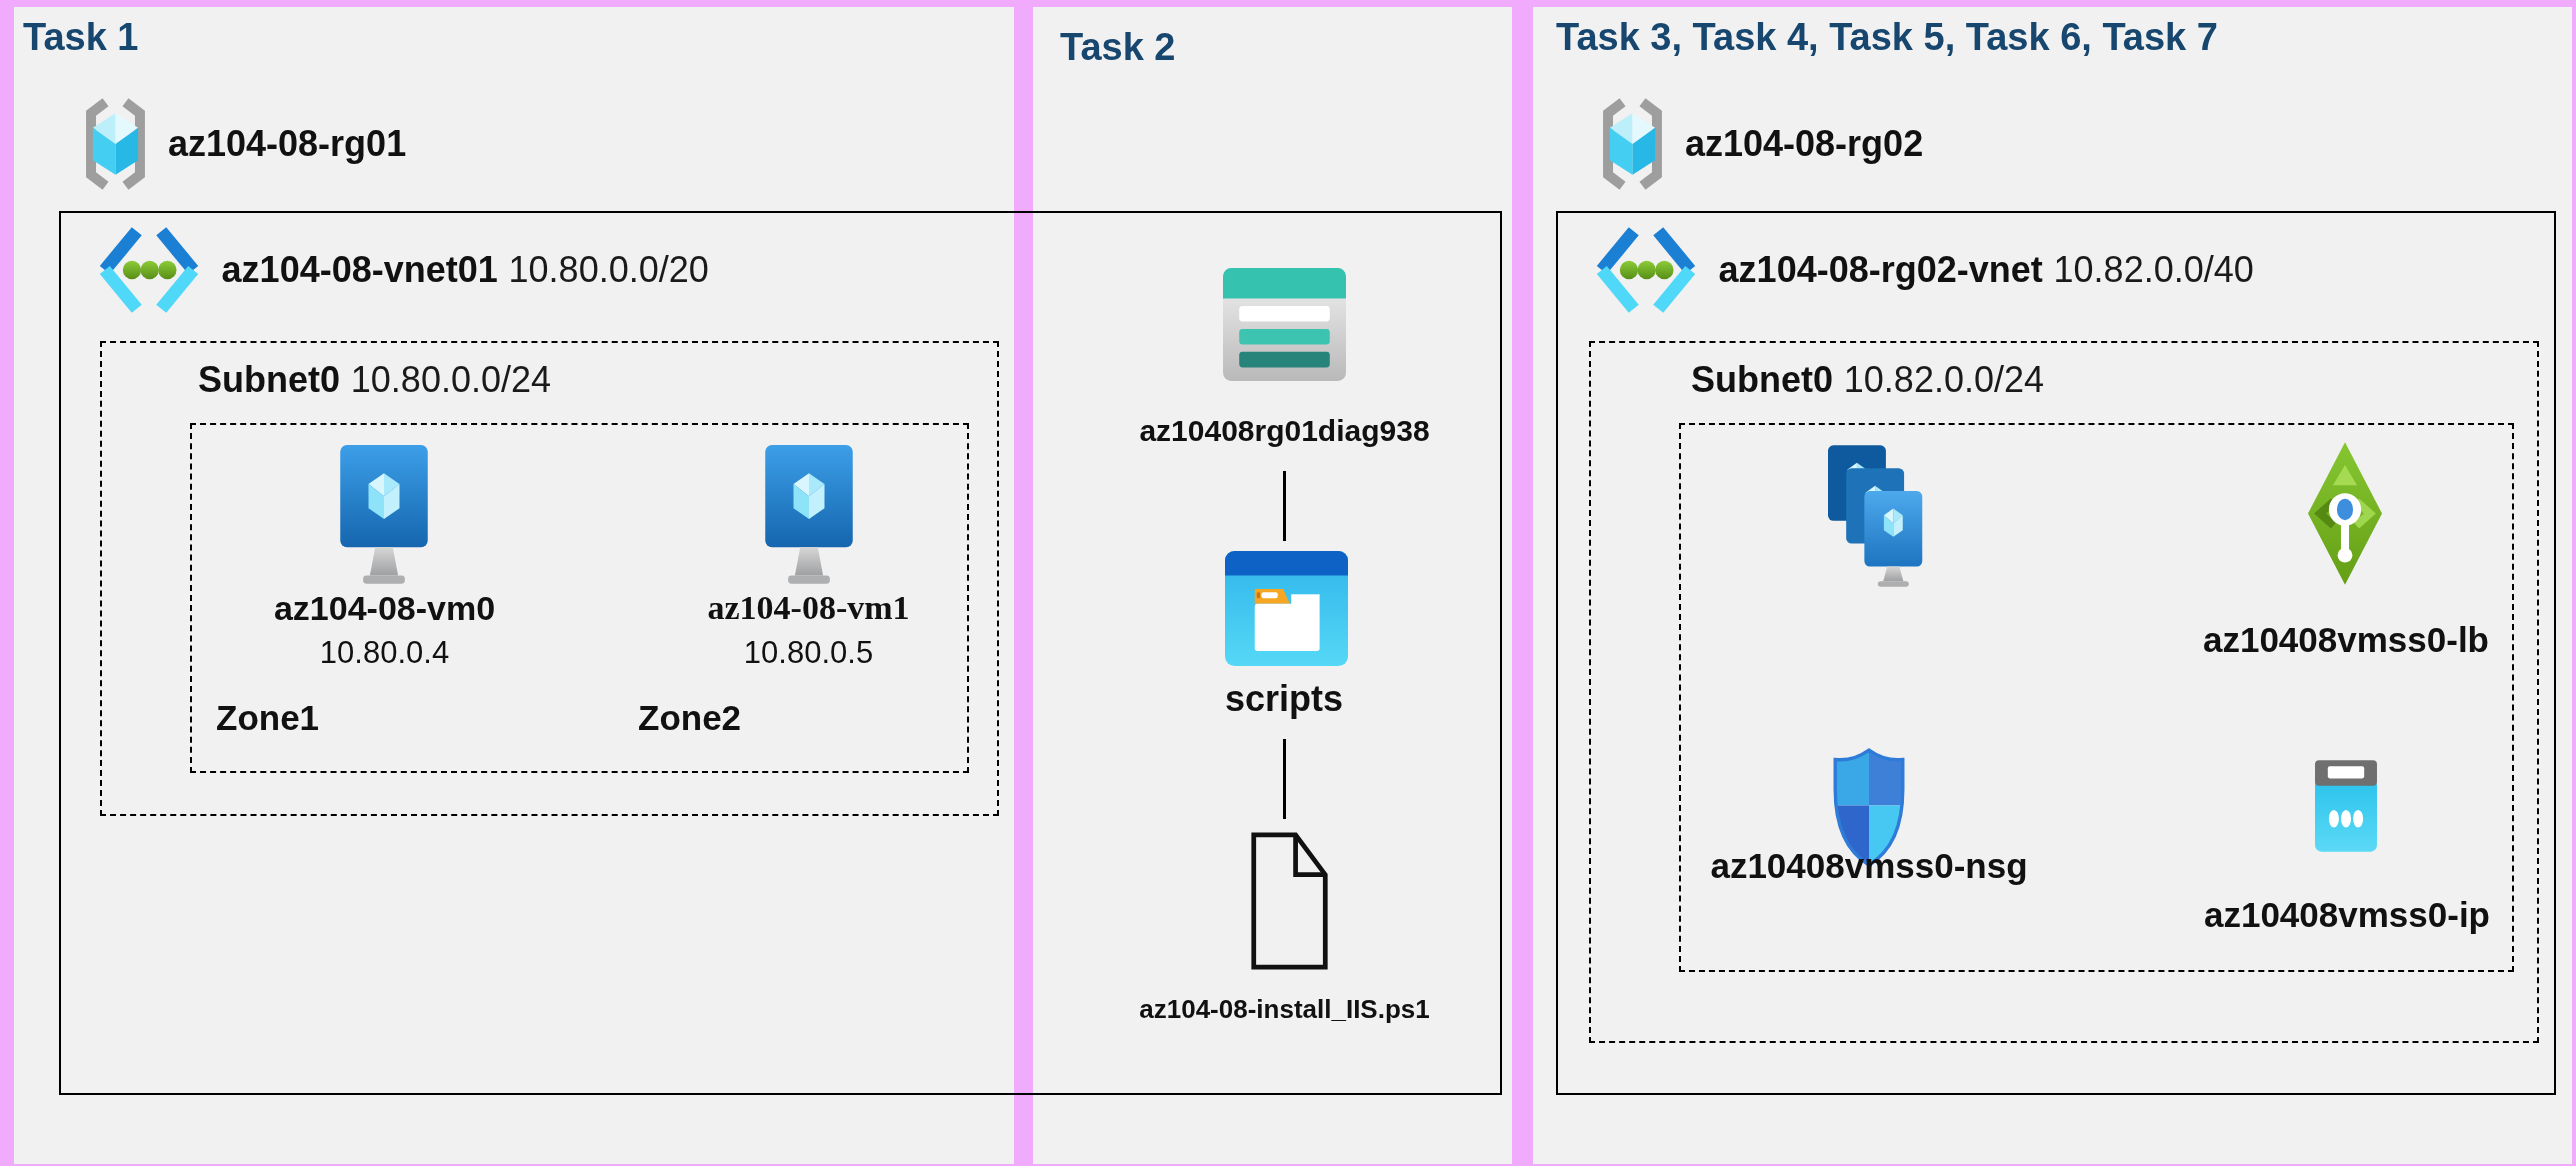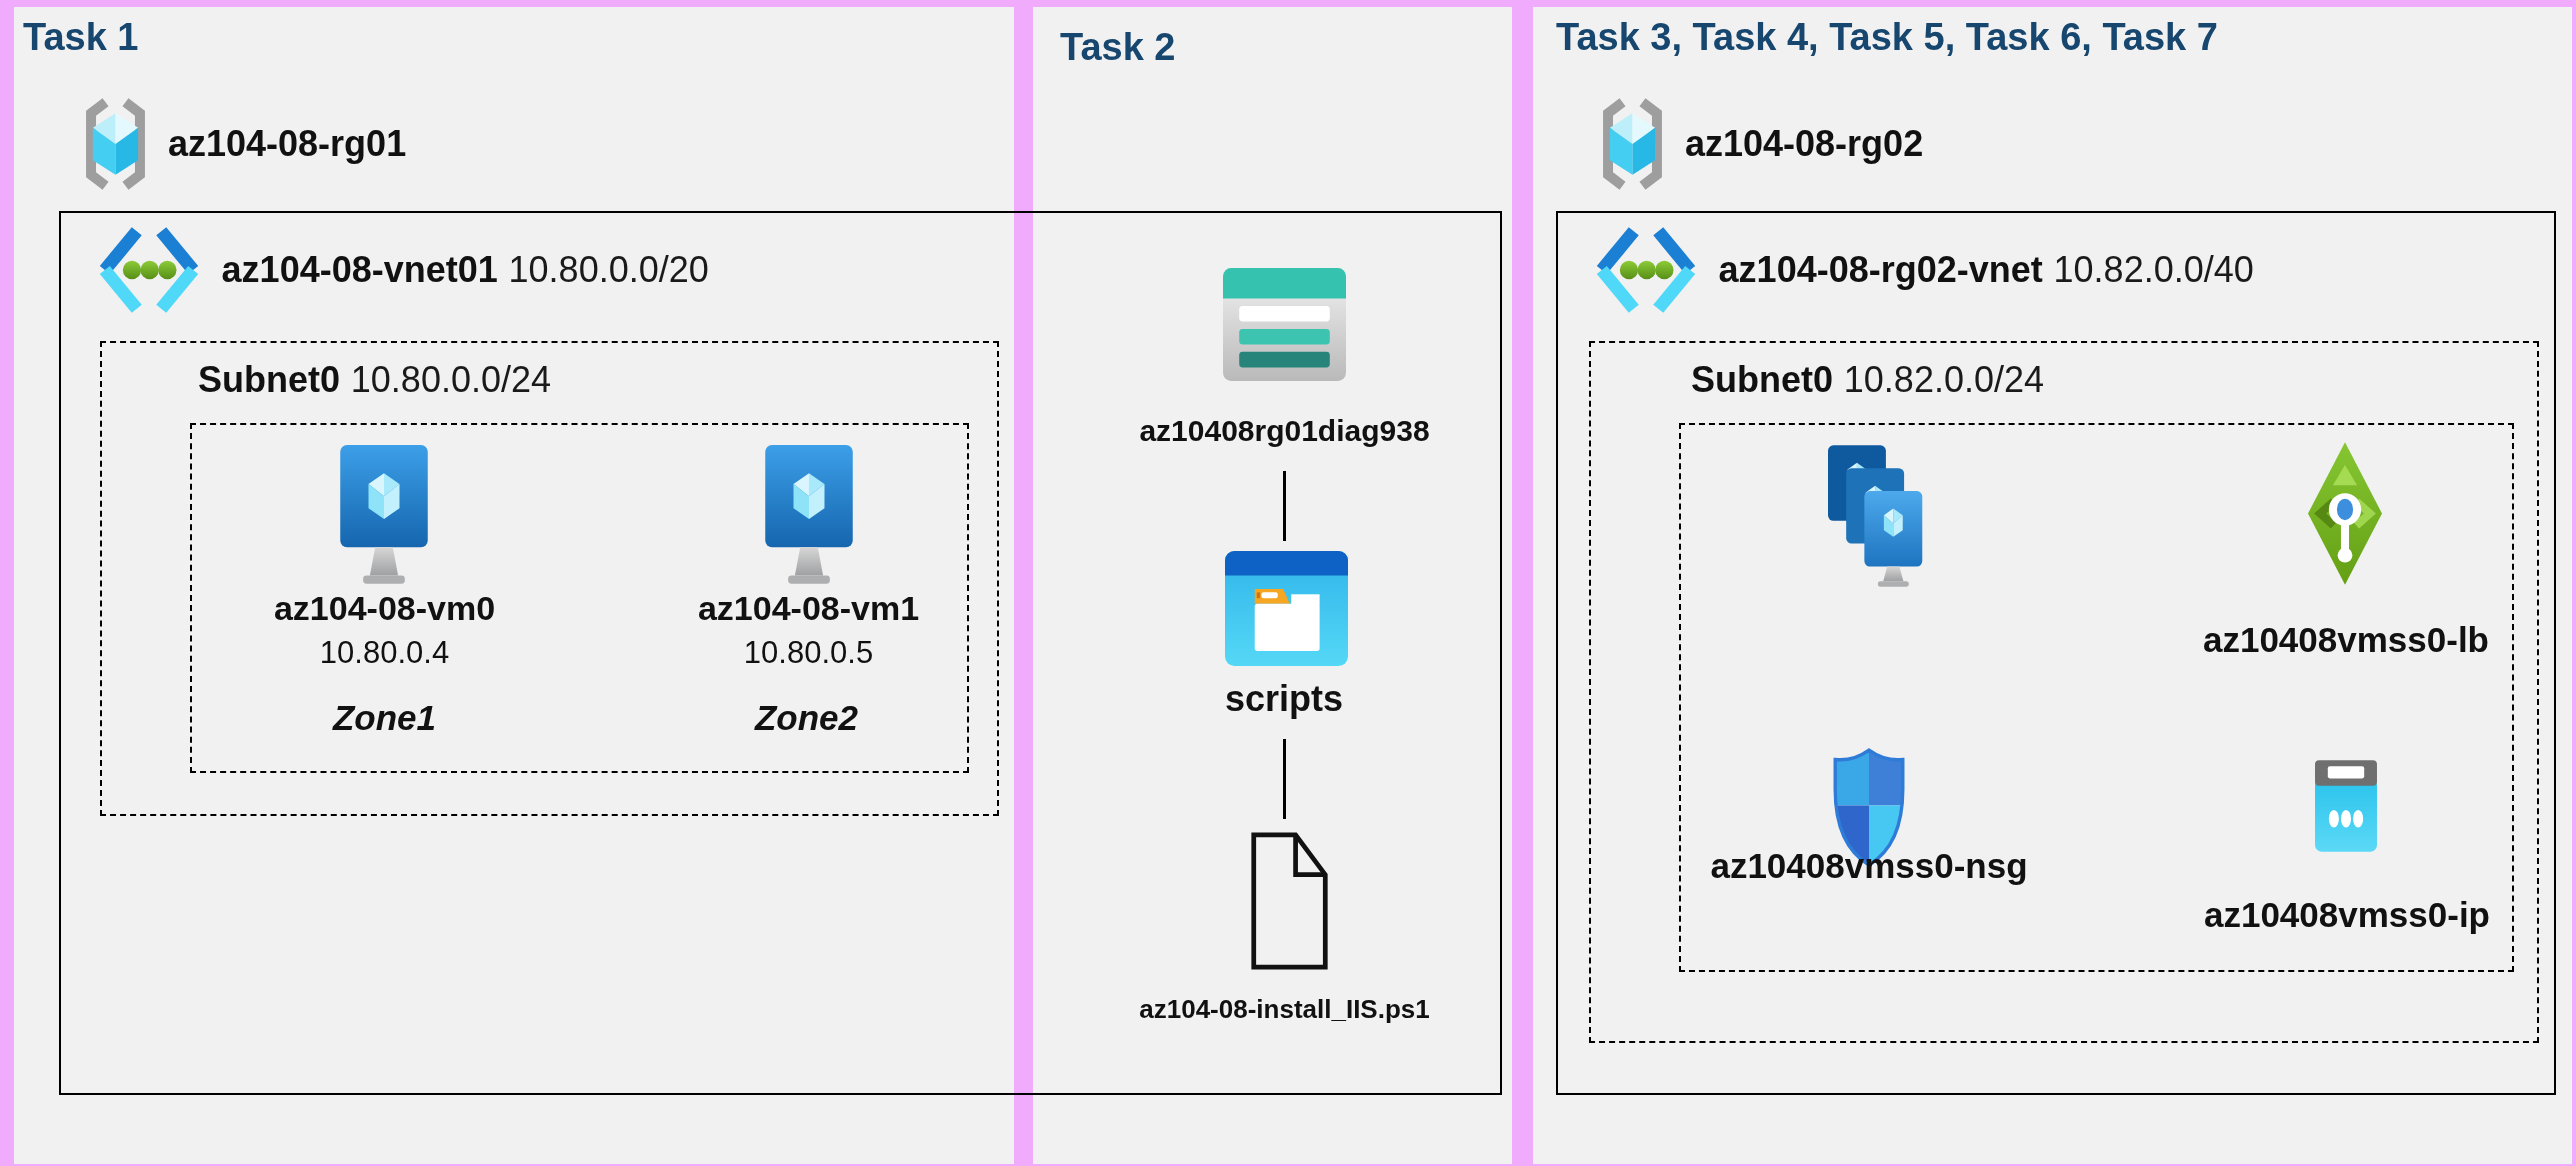--- a/index.html
+++ b/index.html
@@ -12,21 +12,21 @@
   .row{position:absolute;display:flex;align-items:center;}
   .rg-label{font-size:36px;font-weight:bold;white-space:nowrap;}
   .net-label{font-size:36px;white-space:nowrap;}
   .net-name{font-weight:bold;}
   .cidr{font-weight:400;margin-left:10.8px;color:#1a1a1a;}
   .solid-box{position:absolute;border:2px solid #000;background:transparent;}
   .dashed-box{position:absolute;border:2px dashed #000;background:transparent;}
   .subnet-label{position:absolute;font-size:36px;white-space:nowrap;}
   .item-label{position:absolute;font-size:34px;font-weight:bold;text-align:center;white-space:nowrap;}
   .item-sub{position:absolute;font-size:31px;font-weight:400;text-align:center;white-space:nowrap;}
-  .zone-label{position:absolute;font-size:35px;font-weight:bold;text-align:center;white-space:nowrap;font-style:italic;}
+  .zone-label{position:absolute;font-size:35px;font-weight:bold;text-align:left;white-space:nowrap;}
   .connector{position:absolute;background:#000;}
   .icon{position:absolute;}
 </style>
 </head>
 <body>
 
 <div id="canvas">
 
   <div class="panel" style="left:13.5px;top:6.7px;width:1000px;height:1157px;"></div>
   <div class="panel" style="left:1033px;top:6.7px;width:479px;height:1157px;"></div>
@@ -113,21 +113,21 @@
       </linearGradient>
     </defs>
     <rect x="0" y="0" width="130" height="152" rx="10" fill="url(#vm1s)"></rect>
     <polygon points="65,42 42,58 65,76" fill="#D9F6FE"></polygon>
     <polygon points="65,42 88,58 65,76" fill="#A8E9FB"></polygon>
     <polygon points="42,58 42,94 65,110 65,76" fill="#8FE3F9"></polygon>
     <polygon points="88,58 88,94 65,110 65,76" fill="#C2F1FD"></polygon>
     <polygon points="52,152 78,152 86,194 44,194" fill="url(#vm1n)"></polygon>
     <rect x="34" y="194" width="62" height="12" rx="5" fill="#ADAFB1"></rect>
   </svg>
-  <div class="item-label" style="left:640px;width:337px;top:589px;">az104-08-vm1</div>
+  <div class="item-label" style="left:640px;width:337px;top:589px;font-family:Liberation Serif, serif;">az104-08-vm1</div>
   <div class="item-sub" style="left:640px;width:337px;top:635px;">10.80.0.5</div>
   <div class="zone-label" style="left:638px;width:337px;top:698px;">Zone2</div>
 
   <svg class="icon" style="left:1223px;top:268px;" width="123" height="113" viewBox="0 0 182 167">
     <defs>
       <linearGradient id="stg" x1="0" y1="0" x2="0" y2="1">
         <stop offset="0" stop-color="#F2F2F2"></stop>
           <stop offset="1" stop-color="#B9B9B9"></stop>
       </linearGradient>
     </defs>

